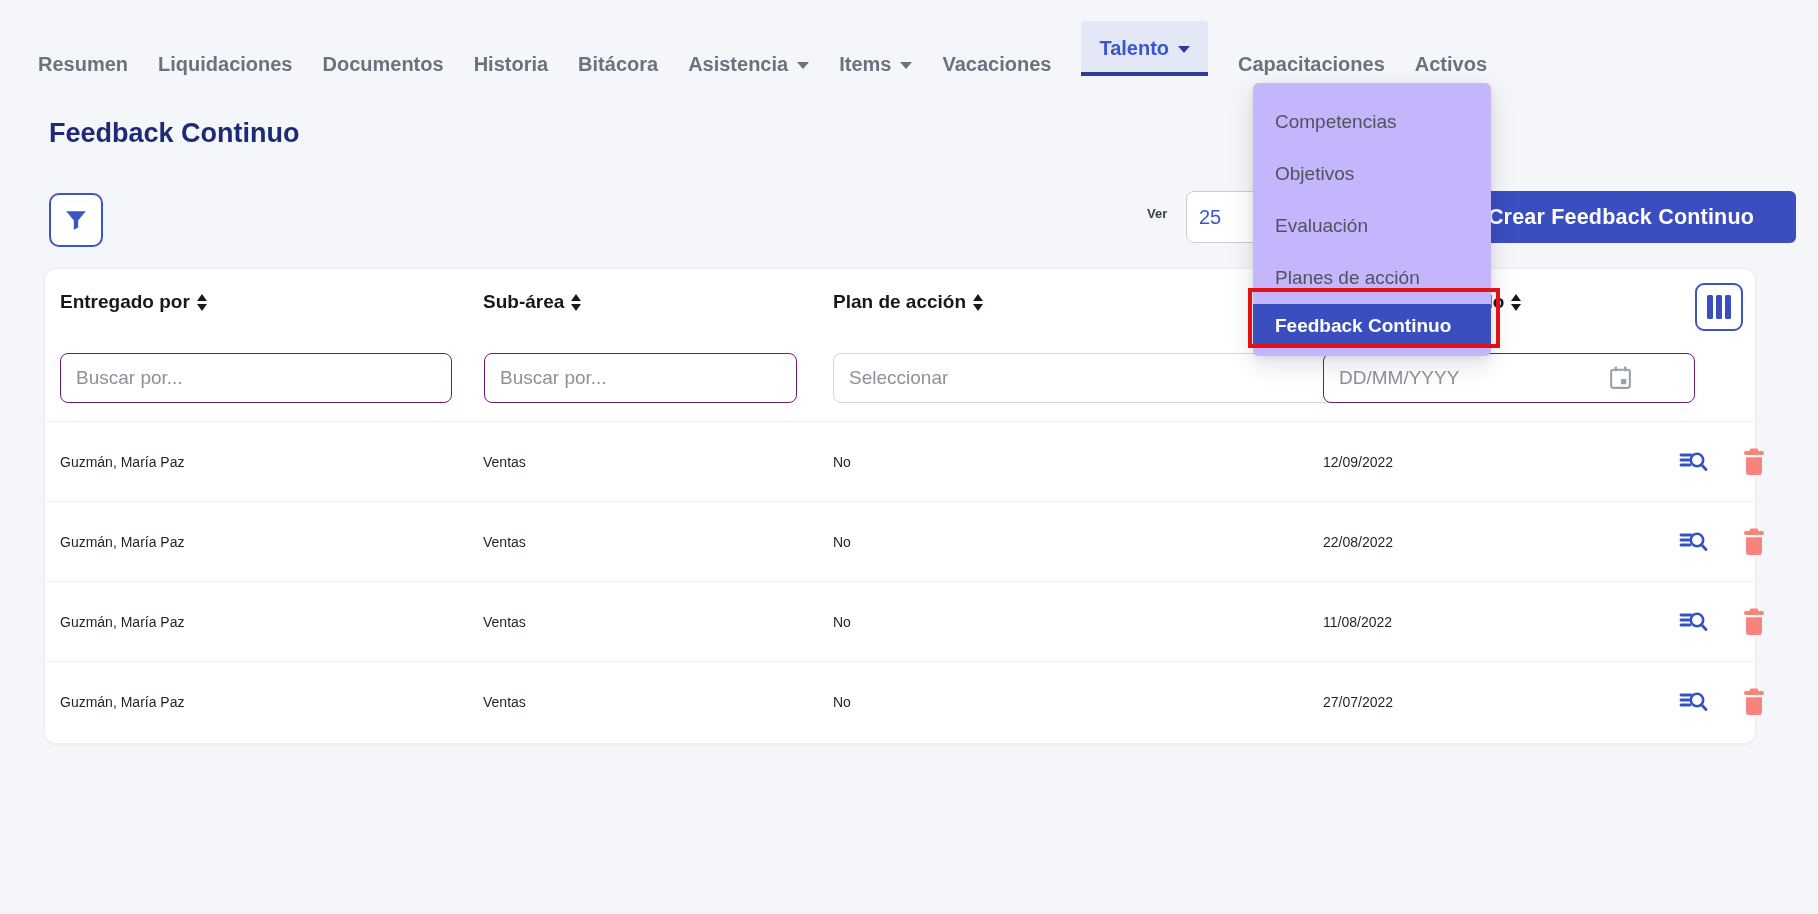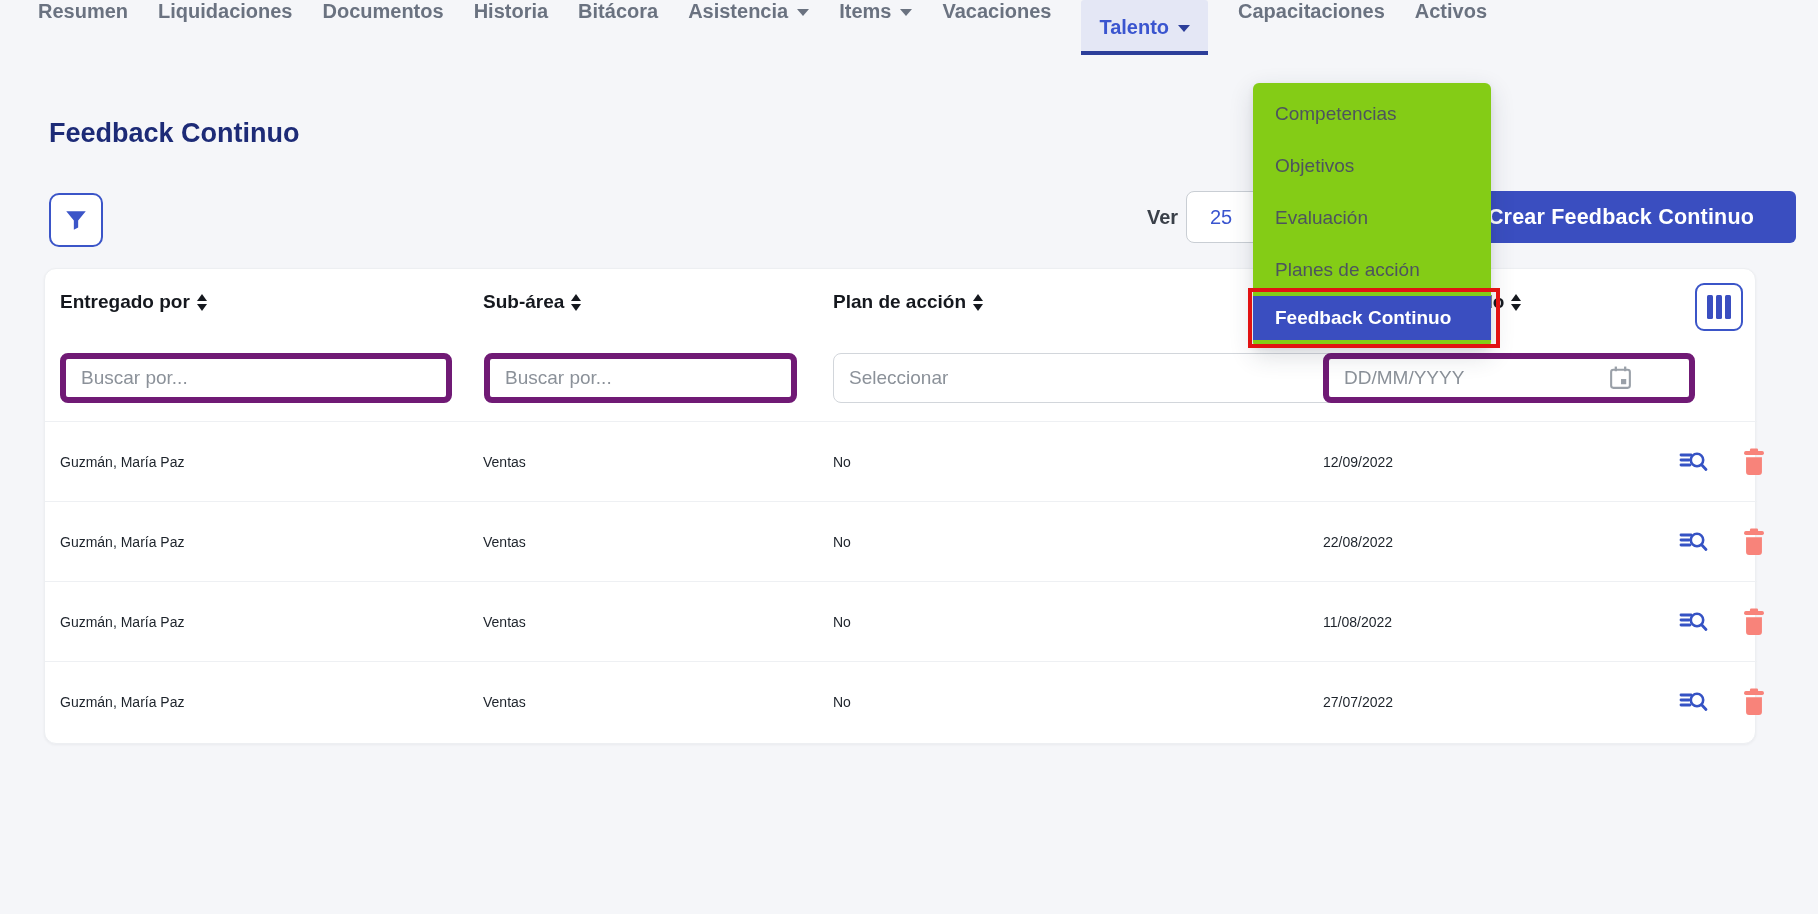--- a/index.html
+++ b/index.html
@@ -8,44 +8,44 @@
     position:relative;
     background:#f5f6f9;
     font-family:"Liberation Sans", sans-serif;
     overflow:hidden;
     color:#1d232b;
   }
 
   
   .nav {
     position:absolute; top:0; left:0; right:0; height:76px;
-    display:flex; align-items:flex-start; gap:30px; padding-left:38px;
+    display:flex; align-items:flex-end; gap:30px; padding-left:38px;
   }
   .nav-item {
     font-size:20px; font-weight:600; color:#6a7280;
     display:flex; align-items:center; gap:9px; cursor:pointer; white-space:nowrap;
   }
   .caret { width:0; height:0; border-left:6px solid transparent; border-right:6px solid transparent; border-top:7px solid #6a7280; margin-top:2px; }
   .nav-item.active { background:#e4e7f5; color:#3a55cf; padding:16px 18px 12px; border-bottom:4px solid #2c3e9a; border-radius:3px 3px 0 0; }
   .nav-item.active .caret { border-top-color:#2c3e9a; }
 
   
   .page-title { position:absolute; left:49px; top:118px; font-size:27px; font-weight:bold; color:#1d2b77; }
 
   .filter-btn {
     position:absolute; left:49px; top:193px; width:54px; height:54px;
     background:#fff; border:2px solid #3b55c8; border-radius:10px;
     display:flex; align-items:center; justify-content:center; cursor:pointer;
   }
 
-  .per-page-label { position:absolute; left:1147px; top:206px; font-size:20px; font-weight:600; color:#3a4049; }
+  .per-page-label { position:absolute; left:1147px; top:206px; font-size:13px; font-weight:600; color:#3a4049; }
   .per-page-select {
     position:absolute; left:1186px; top:191px; width:86px; height:52px;
     background:#fff; border:1px solid #c9ced4; border-radius:8px;
-    font-size:20px; color:#3a55cf; display:flex; align-items:center; padding-left:23px; cursor:pointer;
+    font-size:20px; color:#3a55cf; display:flex; align-items:center; padding-left:12px; cursor:pointer;
   }
   .create-btn {
     position:absolute; left:1446px; top:191px; width:350px; height:52px;
     background:#3a4ec0; border:none; border-radius:6px;
     color:#fff; font-weight:bold; font-size:21.5px; letter-spacing:.2px;
     display:flex; align-items:center; justify-content:center; cursor:pointer;
     font-family:"Liberation Sans", sans-serif;
   }
 
   
@@ -64,21 +64,21 @@
 
   .columns-btn {
     position:absolute; left:1650px; top:14px; width:48px; height:48px;
     background:#fff; border:2px solid #3b55c8; border-radius:9px;
     display:flex; align-items:center; justify-content:center; gap:3px; cursor:pointer;
   }
   .columns-btn i { width:6px; height:24px; background:#3a4ec0; border-radius:1.5px; }
 
   .f-text {
     position:absolute; top:84px; height:50px;
-    border:6px solid #701a75; border-radius:8px; background:#fff;
+    border:1px solid #701a75; border-radius:8px; background:#fff;
     font-size:19px; color:#565d66; padding:0 15px; outline:none;
     font-family:"Liberation Sans", sans-serif;
   }
   .f-text::placeholder { color:#8b9199; opacity:1; }
   .f-box {
     position:absolute; top:84px; height:50px;
     border:1px solid #d2d6db; border-radius:8px; background:#fff;
     display:flex; align-items:center; padding:0 15px; font-size:19px; color:#8b9199; cursor:pointer;
   }
   .f-box .grow { flex:1; }
@@ -90,21 +90,21 @@
   .row { position:absolute; left:0; width:1712px; height:80px; border-top:1px solid #eef0f3; }
   .row span { position:absolute; top:0; line-height:80px; font-size:14px; color:#1d232b; white-space:nowrap; }
   .c1 { left:15px; }  .c2 { left:438px; }  .c3 { left:788px; }  .c4 { left:1278px; }
   .act { position:absolute; top:26px; width:30px; height:28px; border:none; background:none; cursor:pointer; padding:0; }
   .act.view { left:1634px; }
   .act.del  { left:1694px; }
 
   
   .menu {
     position:absolute; left:1253px; top:83px; width:238px;
-    background:#84cc16; border-radius:6px; padding:5px 0 8px;
+    background:#c4b5fd; border-radius:6px; padding:13px 0 8px;
     box-shadow:0 8px 24px rgba(40,48,70,.16), 0 2px 6px rgba(40,48,70,.08);
     z-index:50;
   }
   .menu-item { height:52px; display:flex; align-items:center; padding-left:22px; font-size:19px; color:#4d545e; cursor:pointer; }
   .menu-item.highlight { height:44px; background:#3a4ec0; color:#fff; font-weight:bold; }
 
   .annotation {
     position:absolute; left:1248px; top:288px; width:252px; height:60px;
     border:4px solid #e21212; z-index:60; pointer-events:none;
   }

